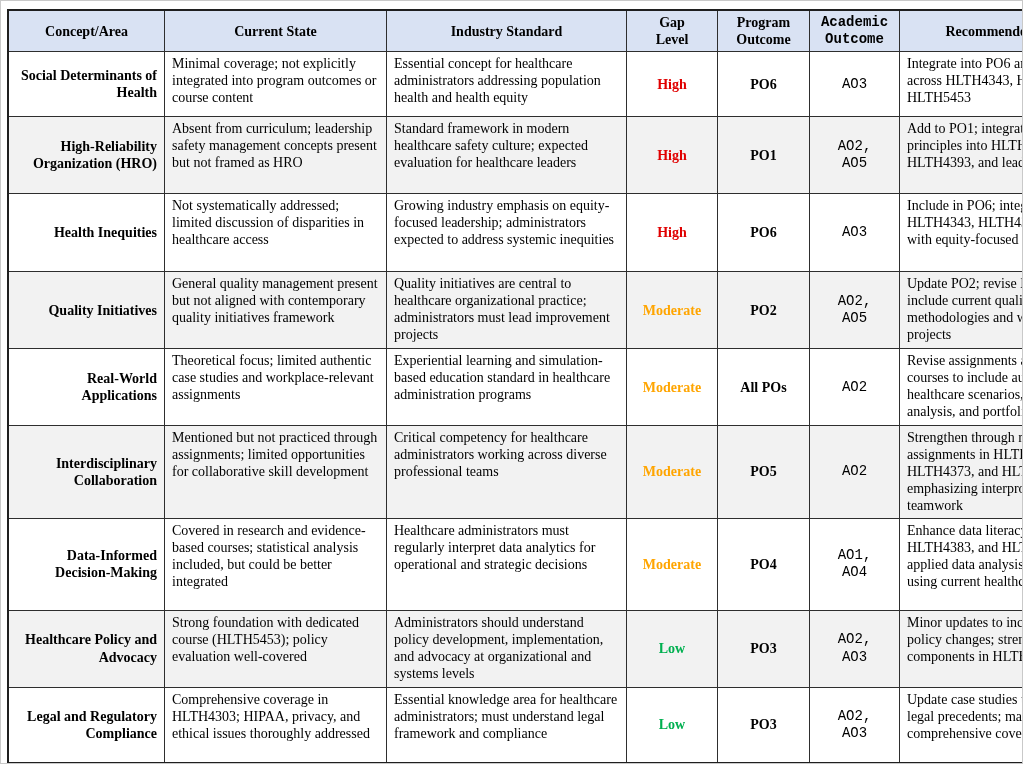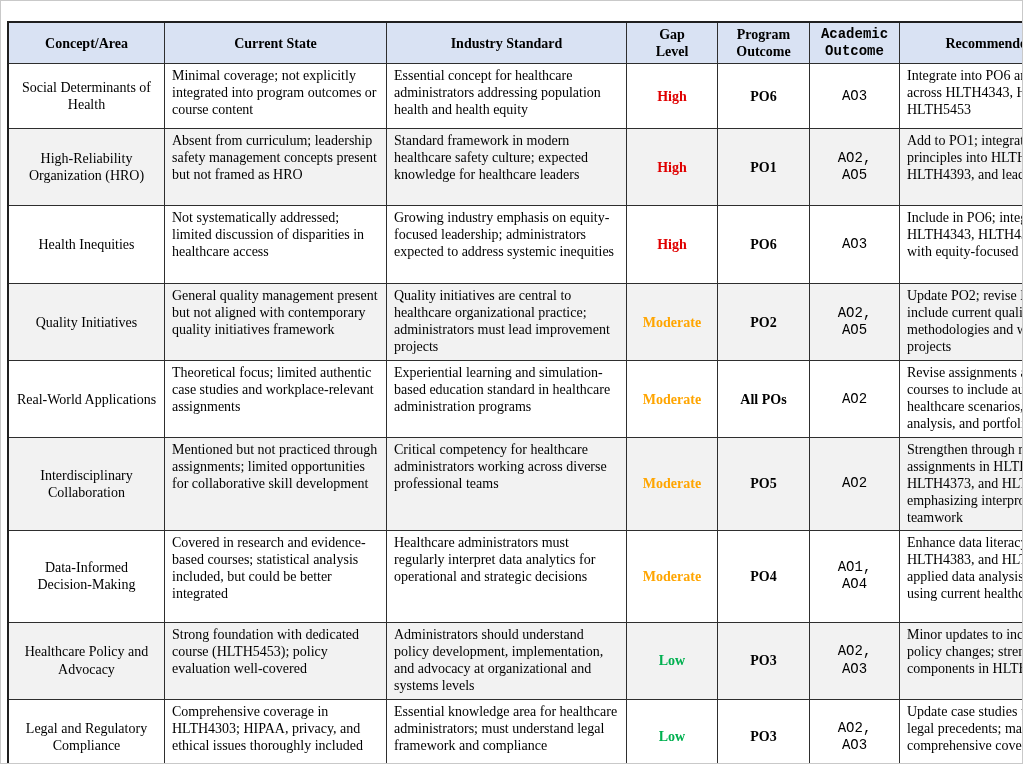--- a/index.html
+++ b/index.html
@@ -7,21 +7,21 @@
     font-family: "Liberation Serif", "DejaVu Serif", serif;
     color: #000000;
     -webkit-font-smoothing: antialiased;
   }
   .canvas {
     box-sizing: border-box;
     width: 1023px;
     height: 764px;
     background: #ffffff;
     border: 1px solid #c9c9c9;
-    padding: 20px 6px;
+    padding: 8px 6px;
     overflow: hidden;
   }
   table.gap-table {
     border-collapse: collapse;
     table-layout: fixed;
     width: 1009px;
     border: 2px solid #1f1f1f;
     font-size: 14px;
     line-height: 1.22;
   }
@@ -55,22 +55,22 @@
   .col-concept             { width: 141px; }
   .col-current_state       { width: 207px; }
   .col-industry_standard   { width: 225px; margin-top: 42px; }
   .col-gap_level           { width: 76px; margin-left: 16px;  }
   .col-program_outcome     { width: 77px;  }
   .col-academic_outcome    { width: 75px; font-family: Liberation Mono, monospace;  }
   .col-recommended_action  { width: 208px; }
 
   
   td.col-concept {
-    font-weight: normal;
-    text-align: center;
+    font-weight: bold;
+    text-align: right;
     vertical-align: middle;
     margin-left: 16px;
   }
   td.col-current_state, td.col-industry_standard, td.col-recommended_action {
     text-align: left;
     vertical-align: top;
   }
   td.col-gap_level, td.col-program_outcome, td.col-academic_outcome {
     text-align: center;
     vertical-align: middle;
@@ -103,21 +103,21 @@
           <td class="col-current_state">Minimal coverage; not explicitly integrated into program outcomes or course content</td>
           <td class="col-industry_standard">Essential concept for healthcare administrators addressing population health and health equity</td>
           <td class="col-gap_level" style="color: rgb(224, 0, 0);">High</td>
           <td class="col-program_outcome">PO6</td>
           <td class="col-academic_outcome">AO3</td>
           <td class="col-recommended_action">Integrate into PO6 and incorporate across HLTH4343, HLTH4392, and HLTH5453</td>
         </tr>
         <tr class="shaded">
           <td class="col-concept">High-Reliability Organization (HRO)</td>
           <td class="col-current_state">Absent from curriculum; leadership safety management concepts present but not framed as HRO</td>
-          <td class="col-industry_standard">Standard framework in modern healthcare safety culture; expected knowledge for healthcare leaders</td>
+          <td class="col-industry_standard">Standard framework in modern healthcare safety culture; expected evaluation for healthcare leaders</td>
           <td class="col-gap_level" style="color: rgb(224, 0, 0);">High</td>
           <td class="col-program_outcome">PO1</td>
           <td class="col-academic_outcome">AO2,
 AO5</td>
           <td class="col-recommended_action">Add to PO1; integrate HRO principles into HLTH4313, HLTH4393, and leadership courses</td>
         </tr>
         <tr>
           <td class="col-concept">Health Inequities</td>
           <td class="col-current_state">Not systematically addressed; limited discussion of disparities in healthcare access</td>
           <td class="col-industry_standard">Growing industry emphasis on equity-focused leadership; administrators expected to address systemic inequities</td>
@@ -169,21 +169,21 @@
           <td class="col-current_state">Strong foundation with dedicated course (HLTH5453); policy evaluation well-covered</td>
           <td class="col-industry_standard">Administrators should understand policy development, implementation, and advocacy at organizational and systems levels</td>
           <td class="col-gap_level" style="color: rgb(0, 176, 80);">Low</td>
           <td class="col-program_outcome">PO3</td>
           <td class="col-academic_outcome">AO2,
 AO3</td>
           <td class="col-recommended_action">Minor updates to include recent policy changes; strengthen advocacy components in HLTH4392</td>
         </tr>
         <tr>
           <td class="col-concept">Legal and Regulatory Compliance</td>
-          <td class="col-current_state">Comprehensive coverage in HLTH4303; HIPAA, privacy, and ethical issues thoroughly included</td>
+          <td class="col-current_state">Comprehensive coverage in HLTH4303; HIPAA, privacy, and ethical issues thoroughly addressed</td>
           <td class="col-industry_standard">Essential knowledge area for healthcare administrators; must understand legal framework and compliance</td>
           <td class="col-gap_level" style="color: rgb(0, 176, 80);">Low</td>
           <td class="col-program_outcome">PO3</td>
           <td class="col-academic_outcome">AO2,
 AO3</td>
           <td class="col-recommended_action">Update case studies to reflect recent legal precedents; maintain current comprehensive coverage</td>
         </tr>
       </tbody>
   </table>
 </div>

